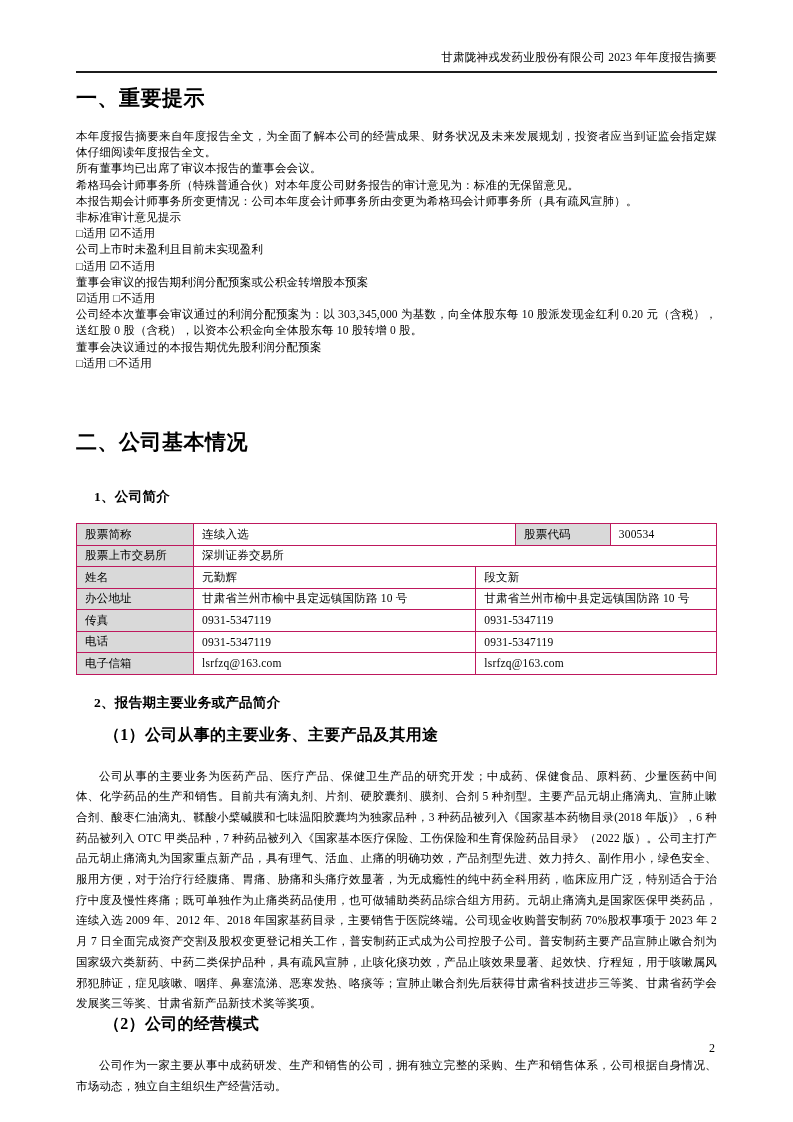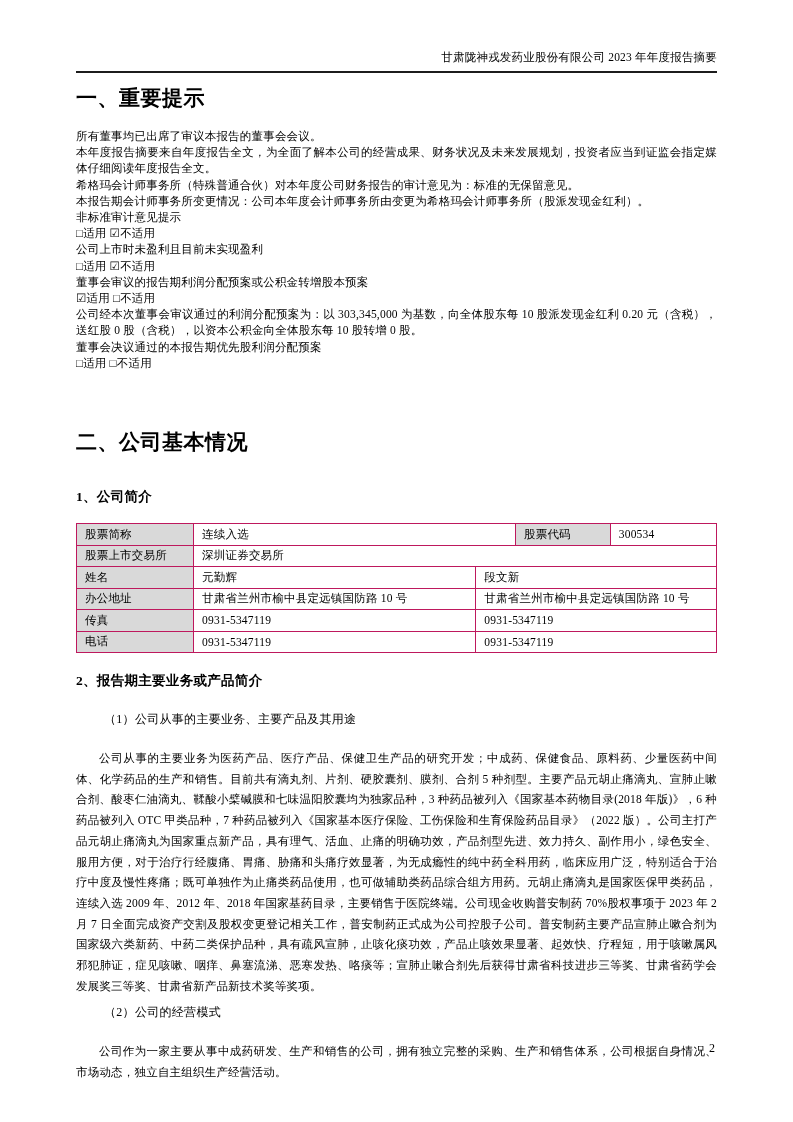--- a/index.html
+++ b/index.html
@@ -14,25 +14,25 @@
   .doc-header {
     text-align:right; font-size:11.5px; letter-spacing:0.2px;
     padding-bottom:6px; border-bottom:2.5px solid #1c1c1c;
   }
 
   h1.sec {
     font-size:21px; font-weight:bold; letter-spacing:0.5px;
     margin-top:11px; margin-bottom:14px;
   }
   h2.sub {
-    font-size:13.5px; font-weight:bold; letter-spacing:0.3px;
+    font-size:13.5px; font-weight:bold; letter-spacing:0.3px;margin-left:18px;
   }
   h3.minor {
-    font-size:12px; font-weight:normal; padding-left:28px;
-    margin-top:8px; margin-bottom:7px; letter-spacing:0.3px;
+    font-size:16px; font-weight:bold; padding-left:28px;
+    margin-top:0; margin-bottom:7px; letter-spacing:0.3px;
   }
 
   .imp p {
     font-size:11.5px; line-height:16.2px; text-align:justify;
     letter-spacing:0.2px;
   }
   .imp { margin-top:16px; }
 
   .gap-lg { height:46px; }
   .gap-md { height:18px; }
@@ -64,24 +64,24 @@
 <div class="sheet">
   <div class="content">
 
     <div class="doc-header">
       <span>甘肃陇神戎发药业股份有限公司 2023 年年度报告摘要</span>
     </div>
 
     <h1 class="sec">一、重要提示</h1>
 
     <div class="imp">
+      <p>本年度报告摘要来自年度报告全文，为全面了解本公司的经营成果、财务状况及未来发展规划，投资者应当到证监会指定媒体仔细阅读年度报告全文。</p>
       <p>所有董事均已出席了审议本报告的董事会会议。</p>
-      <p>本年度报告摘要来自年度报告全文，为全面了解本公司的经营成果、财务状况及未来发展规划，投资者应当到证监会指定媒体仔细阅读年度报告全文。</p>
       <p>希格玛会计师事务所（特殊普通合伙）对本年度公司财务报告的审计意见为：标准的无保留意见。</p>
-      <p>本报告期会计师事务所变更情况：公司本年度会计师事务所由变更为希格玛会计师事务所（股派发现金红利）。</p>
+      <p>本报告期会计师事务所变更情况：公司本年度会计师事务所由变更为希格玛会计师事务所（具有疏风宣肺）。</p>
       <p>非标准审计意见提示</p>
       <p>□适用 ☑不适用</p>
       <p>公司上市时未盈利且目前未实现盈利</p>
       <p>□适用 ☑不适用</p>
       <p>董事会审议的报告期利润分配预案或公积金转增股本预案</p>
       <p>☑适用 □不适用</p>
       <p>公司经本次董事会审议通过的利润分配预案为：以 303,345,000 为基数，向全体股东每 10 股派发现金红利 0.20 元（含税），送红股 0 股（含税），以资本公积金向全体股东每 10 股转增 0 股。</p>
       <p>董事会决议通过的本报告期优先股利润分配预案</p>
       <p>□适用 □不适用</p>
     </div>
@@ -126,20 +126,25 @@
       <tr>
         <td class="lbl">传真</td>
         <td>0931-5347119</td>
         <td colspan="3">0931-5347119</td>
       </tr>
       <tr>
         <td class="lbl">电话</td>
         <td>0931-5347119</td>
         <td colspan="3">0931-5347119</td>
       </tr>
+      <tr>
+        <td class="lbl">电子信箱</td>
+        <td>lsrfzq@163.com</td>
+        <td colspan="3">lsrfzq@163.com</td>
+      </tr>
     </tbody>
       </table>
 
     <div style="height:19px"></div>
 
     <h2 class="sub">2、报告期主要业务或产品简介</h2>
 
     <div class="biz">
       <div class="gap-sm"></div>
       <h3 class="minor">（1）公司从事的主要业务、主要产品及其用途</h3>

